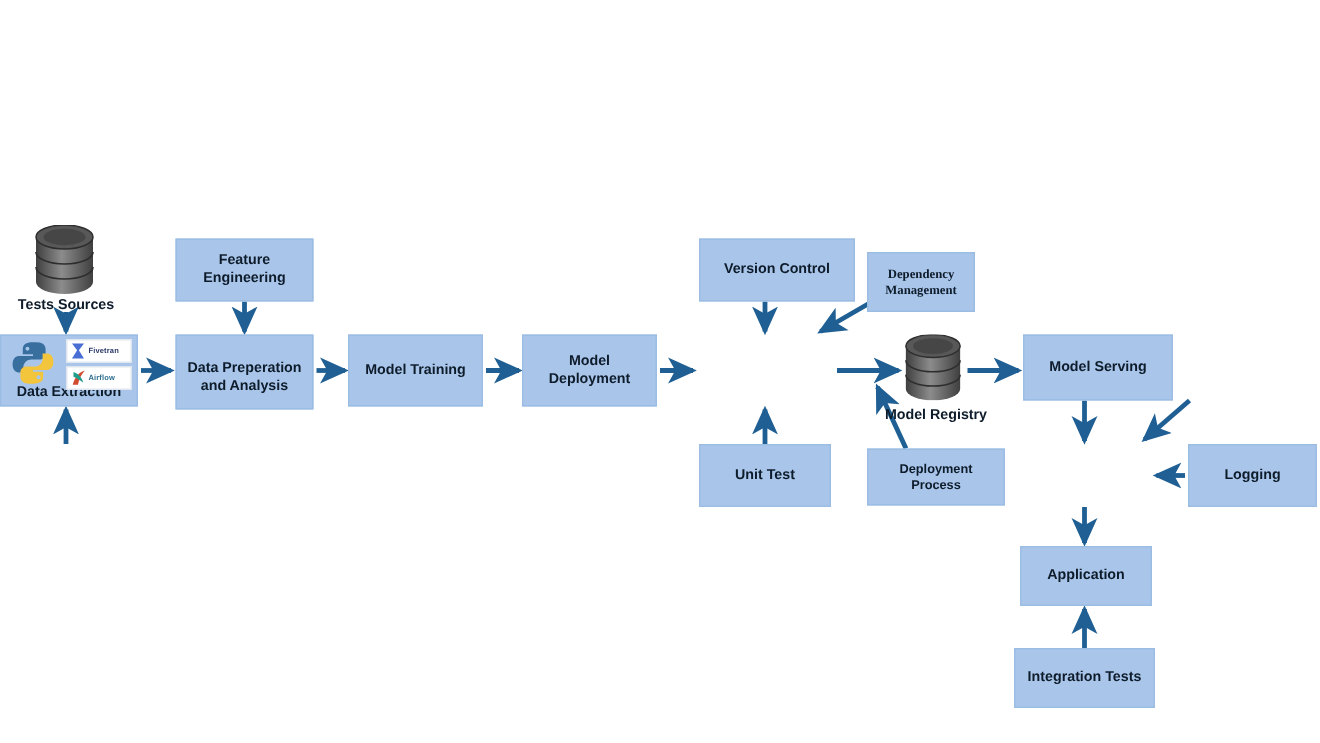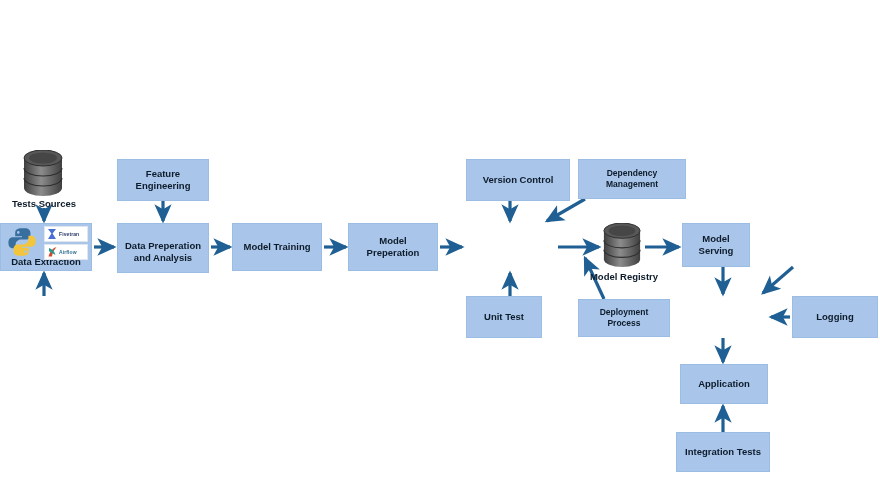--- a/index.html
+++ b/index.html
@@ -174,41 +174,41 @@
   <div class="node md" style="left:117px; top:223px; width:92px; height:50px; white-space:pre-line;">
     <span style="white-space:pre-line;margin-top:8px;">Data Preperation
 and Analysis</span>
   </div>
 
   <div class="node md" style="left:232px; top:223px; width:90px; height:48px;">
     <span>Model Training</span>
   </div>
 
   <div class="node md" style="left:348px; top:223px; width:90px; height:48px;">
-    <span>Model Preperation</span>
+    <span>Model Deployment</span>
   </div>
 
   <div class="node md" style="left:466px; top:159px; width:104px; height:42px;">
     <span>Version Control</span>
   </div>
 
-  <div class="node sm" style="left:578px; top:159px; width:108px; height:40px;">
+  <div class="node sm" style="left:578px; top:168px; width:72px; height:40px;font-family:Liberation Serif, serif;">
     <span>Dependency Management</span>
   </div>
 
 
-  <div class="node md" style="left:466px; top:296px; width:76px; height:42px;">
+  <div class="node md" style="left:466px; top:296px; width:88px; height:42px;">
     <span>Unit Test</span>
   </div>
 
   <div class="node sm" style="left:578px; top:299px; width:92px; height:38px;">
     <span>Deployment Process</span>
   </div>
 
-  <div class="node md" style="left:682px; top:223px; width:68px; height:44px;">
+  <div class="node md" style="left:682px; top:223px; width:100px; height:44px;">
     <span>Model Serving</span>
   </div>
 
 
 
   <div class="node md" style="left:792px; top:296px; width:86px; height:42px;">
     <span>Logging</span>
   </div>
 
   <div class="node md" style="left:680px; top:364px; width:88px; height:40px;">

